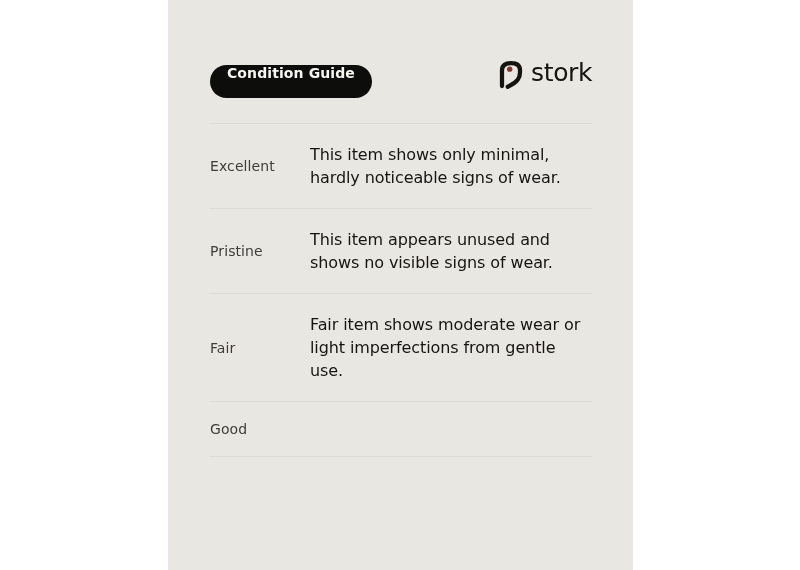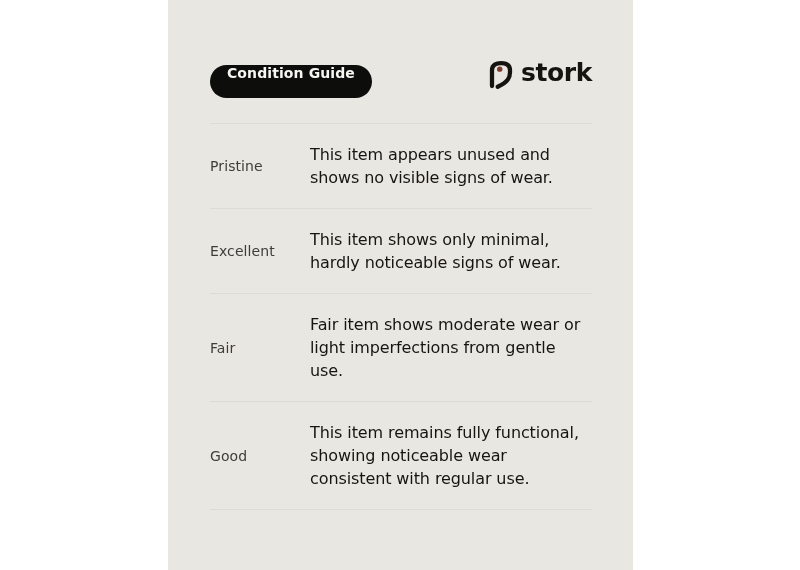--- a/index.html
+++ b/index.html
@@ -54,21 +54,21 @@
     align-items: center;
     gap: 7px;
   }
   .brand-icon {
     width: 26px;
     height: 30px;
     display: block;
   }
   .brand-name {
     font-size: 25px;
-    font-weight: 700;
+    font-weight: 400;
     color: #151411;
     letter-spacing: -0.4px;
     line-height: 1;
     padding-bottom: 2px;
   }
   .condition-table {
     margin-top: 33px;
   }
   .condition-row {
     display: flex;
@@ -113,40 +113,37 @@
             <circle cx="12.6" cy="10.8" r="2.9" fill="#7e3a2c"></circle>
           </svg>
         </span>
         <span class="brand-name">stork</span>
       </div>
     </div>
 
     <div class="condition-table">
 
       <div class="condition-row">
+        <div class="condition-label">Excellent</div>
+        <div class="condition-description">This item shows only minimal,
+hardly noticeable signs of wear.</div>
+      </div>
+
+      <div class="condition-row">
         <div class="condition-label">Pristine</div>
         <div class="condition-description">This item appears unused and
 shows no visible signs of wear.</div>
-      </div>
-
-      <div class="condition-row">
-        <div class="condition-label">Excellent</div>
-        <div class="condition-description">This item shows only minimal,
-hardly noticeable signs of wear.</div>
       </div>
 
       <div class="condition-row">
         <div class="condition-label">Fair</div>
         <div class="condition-description">Fair item shows moderate wear or
 light imperfections from gentle
 use.</div>
       </div>
 
       <div class="condition-row">
         <div class="condition-label">Good</div>
-        <div class="condition-description">This item remains fully functional,
-showing noticeable wear
-consistent with regular use.</div>
       </div>
 
     </div>
   </div>
 </div>
 
 </body></html>

